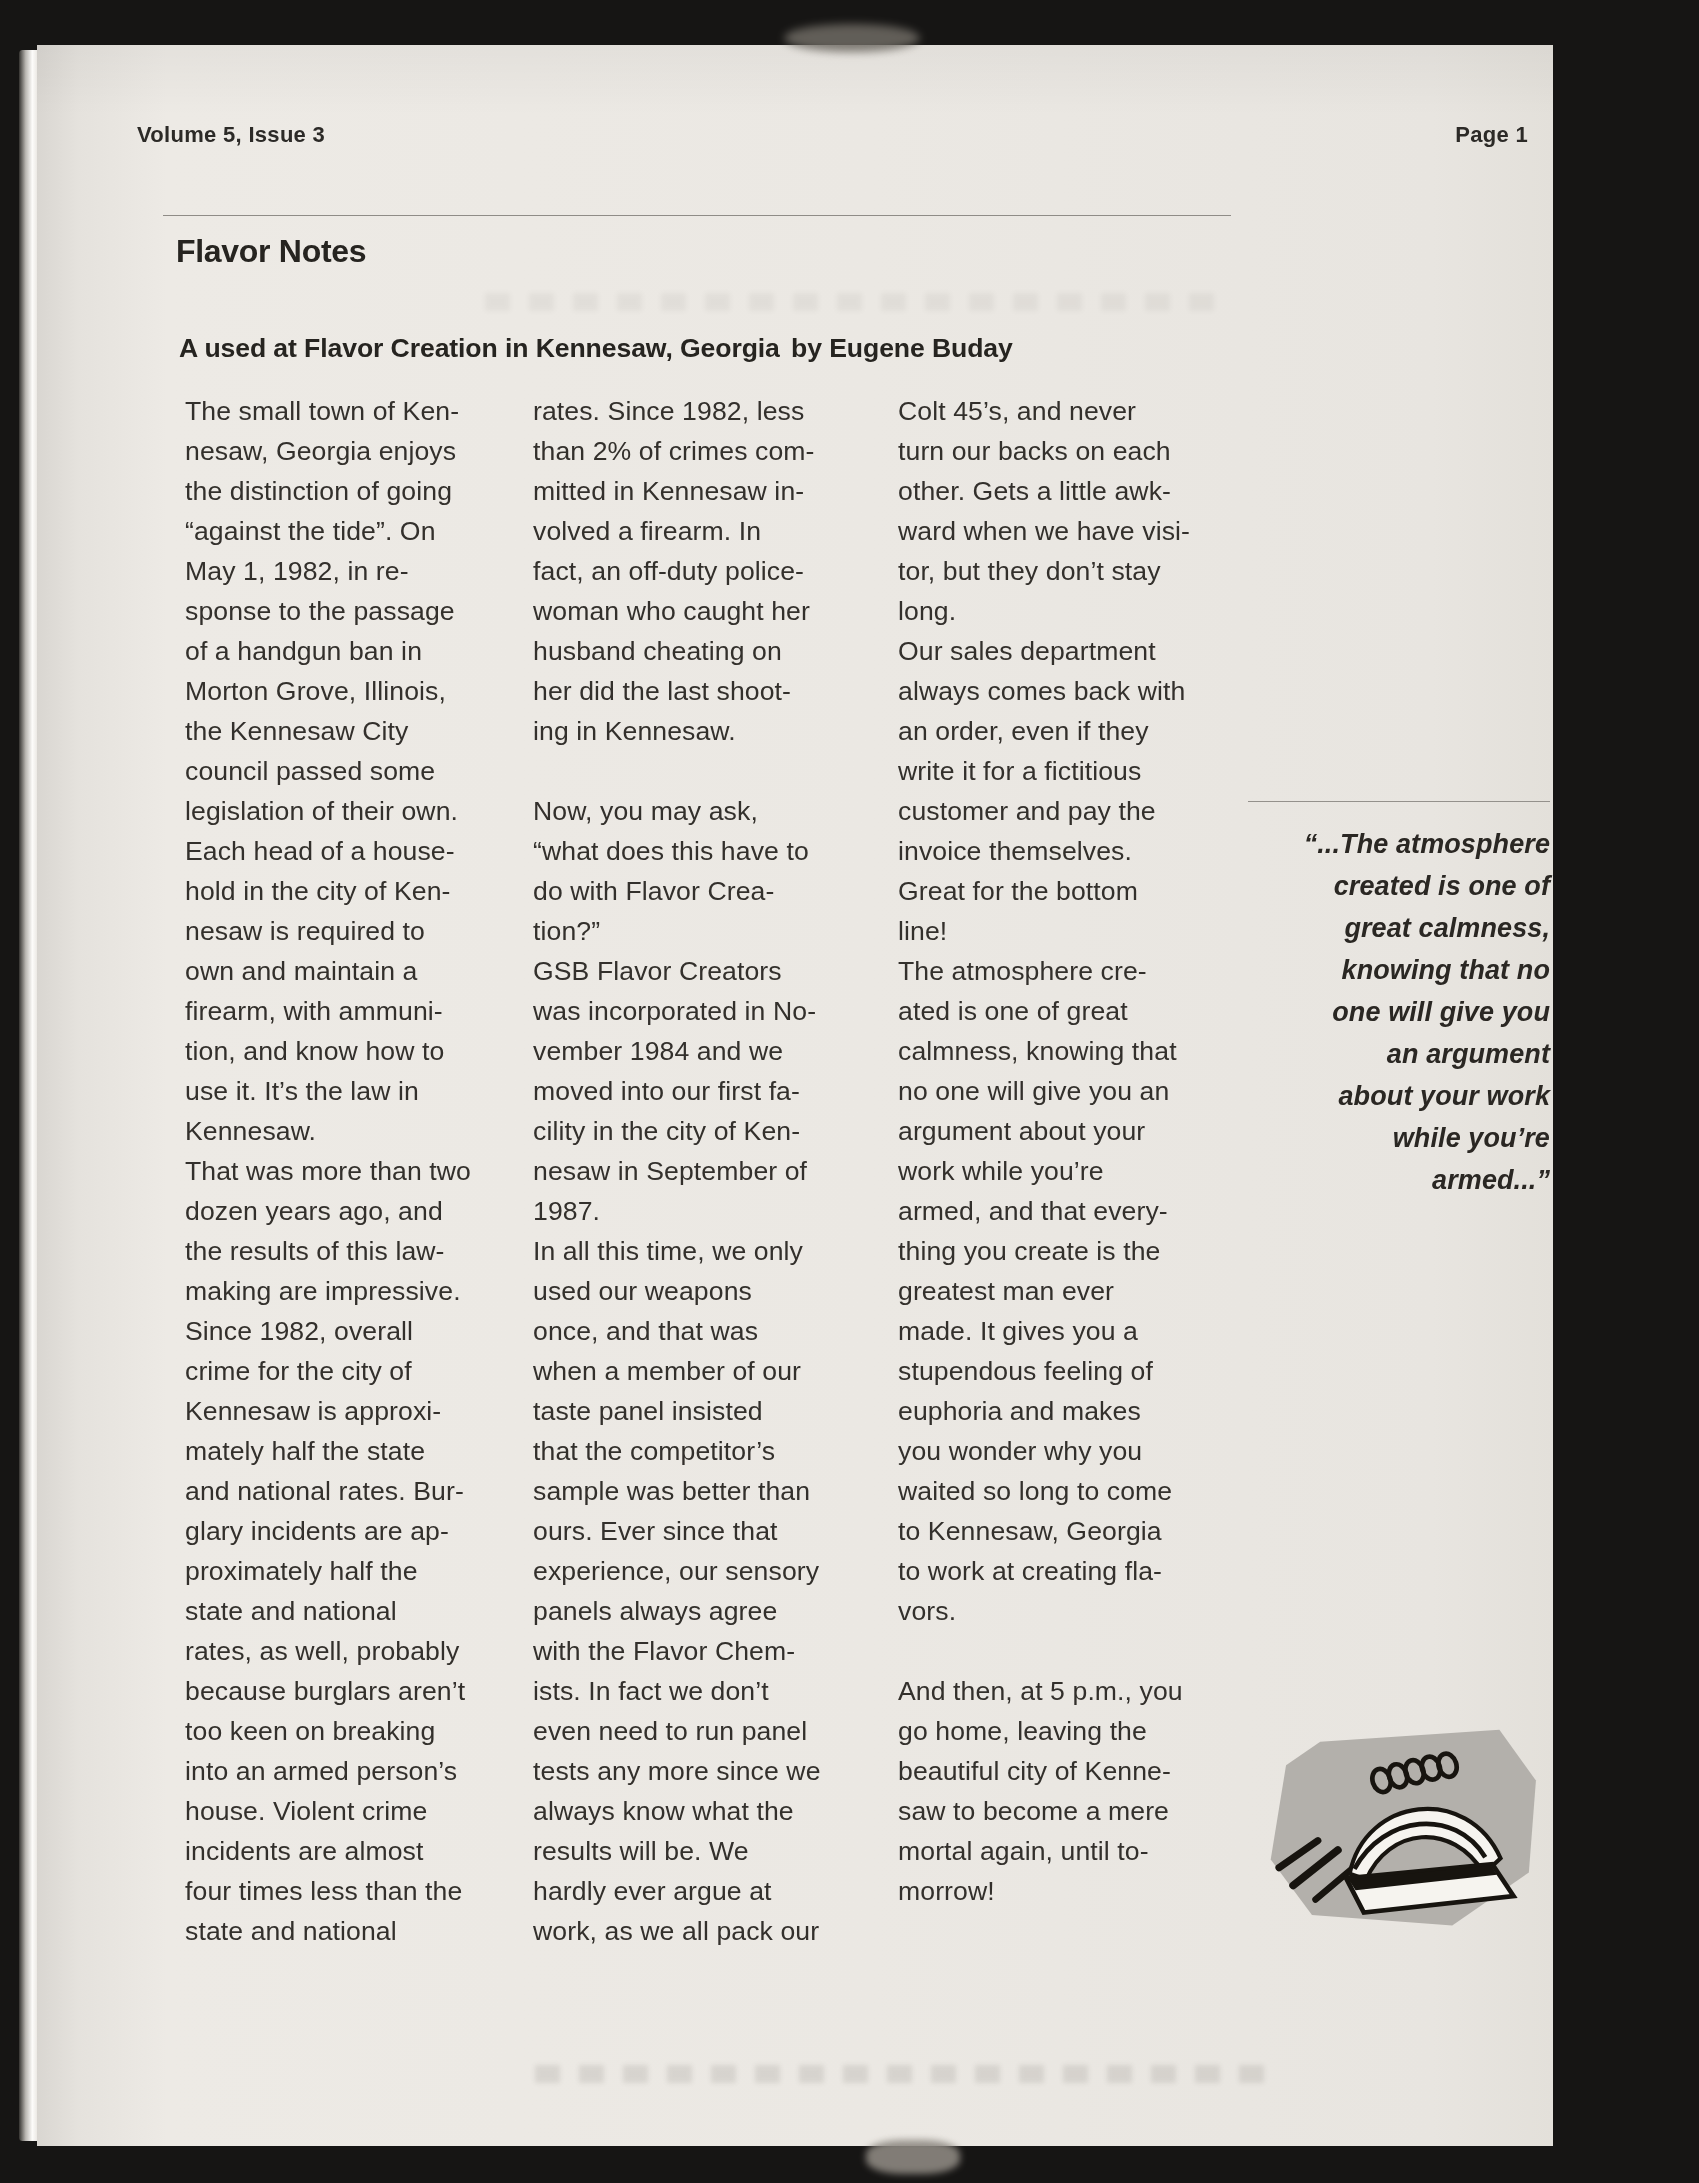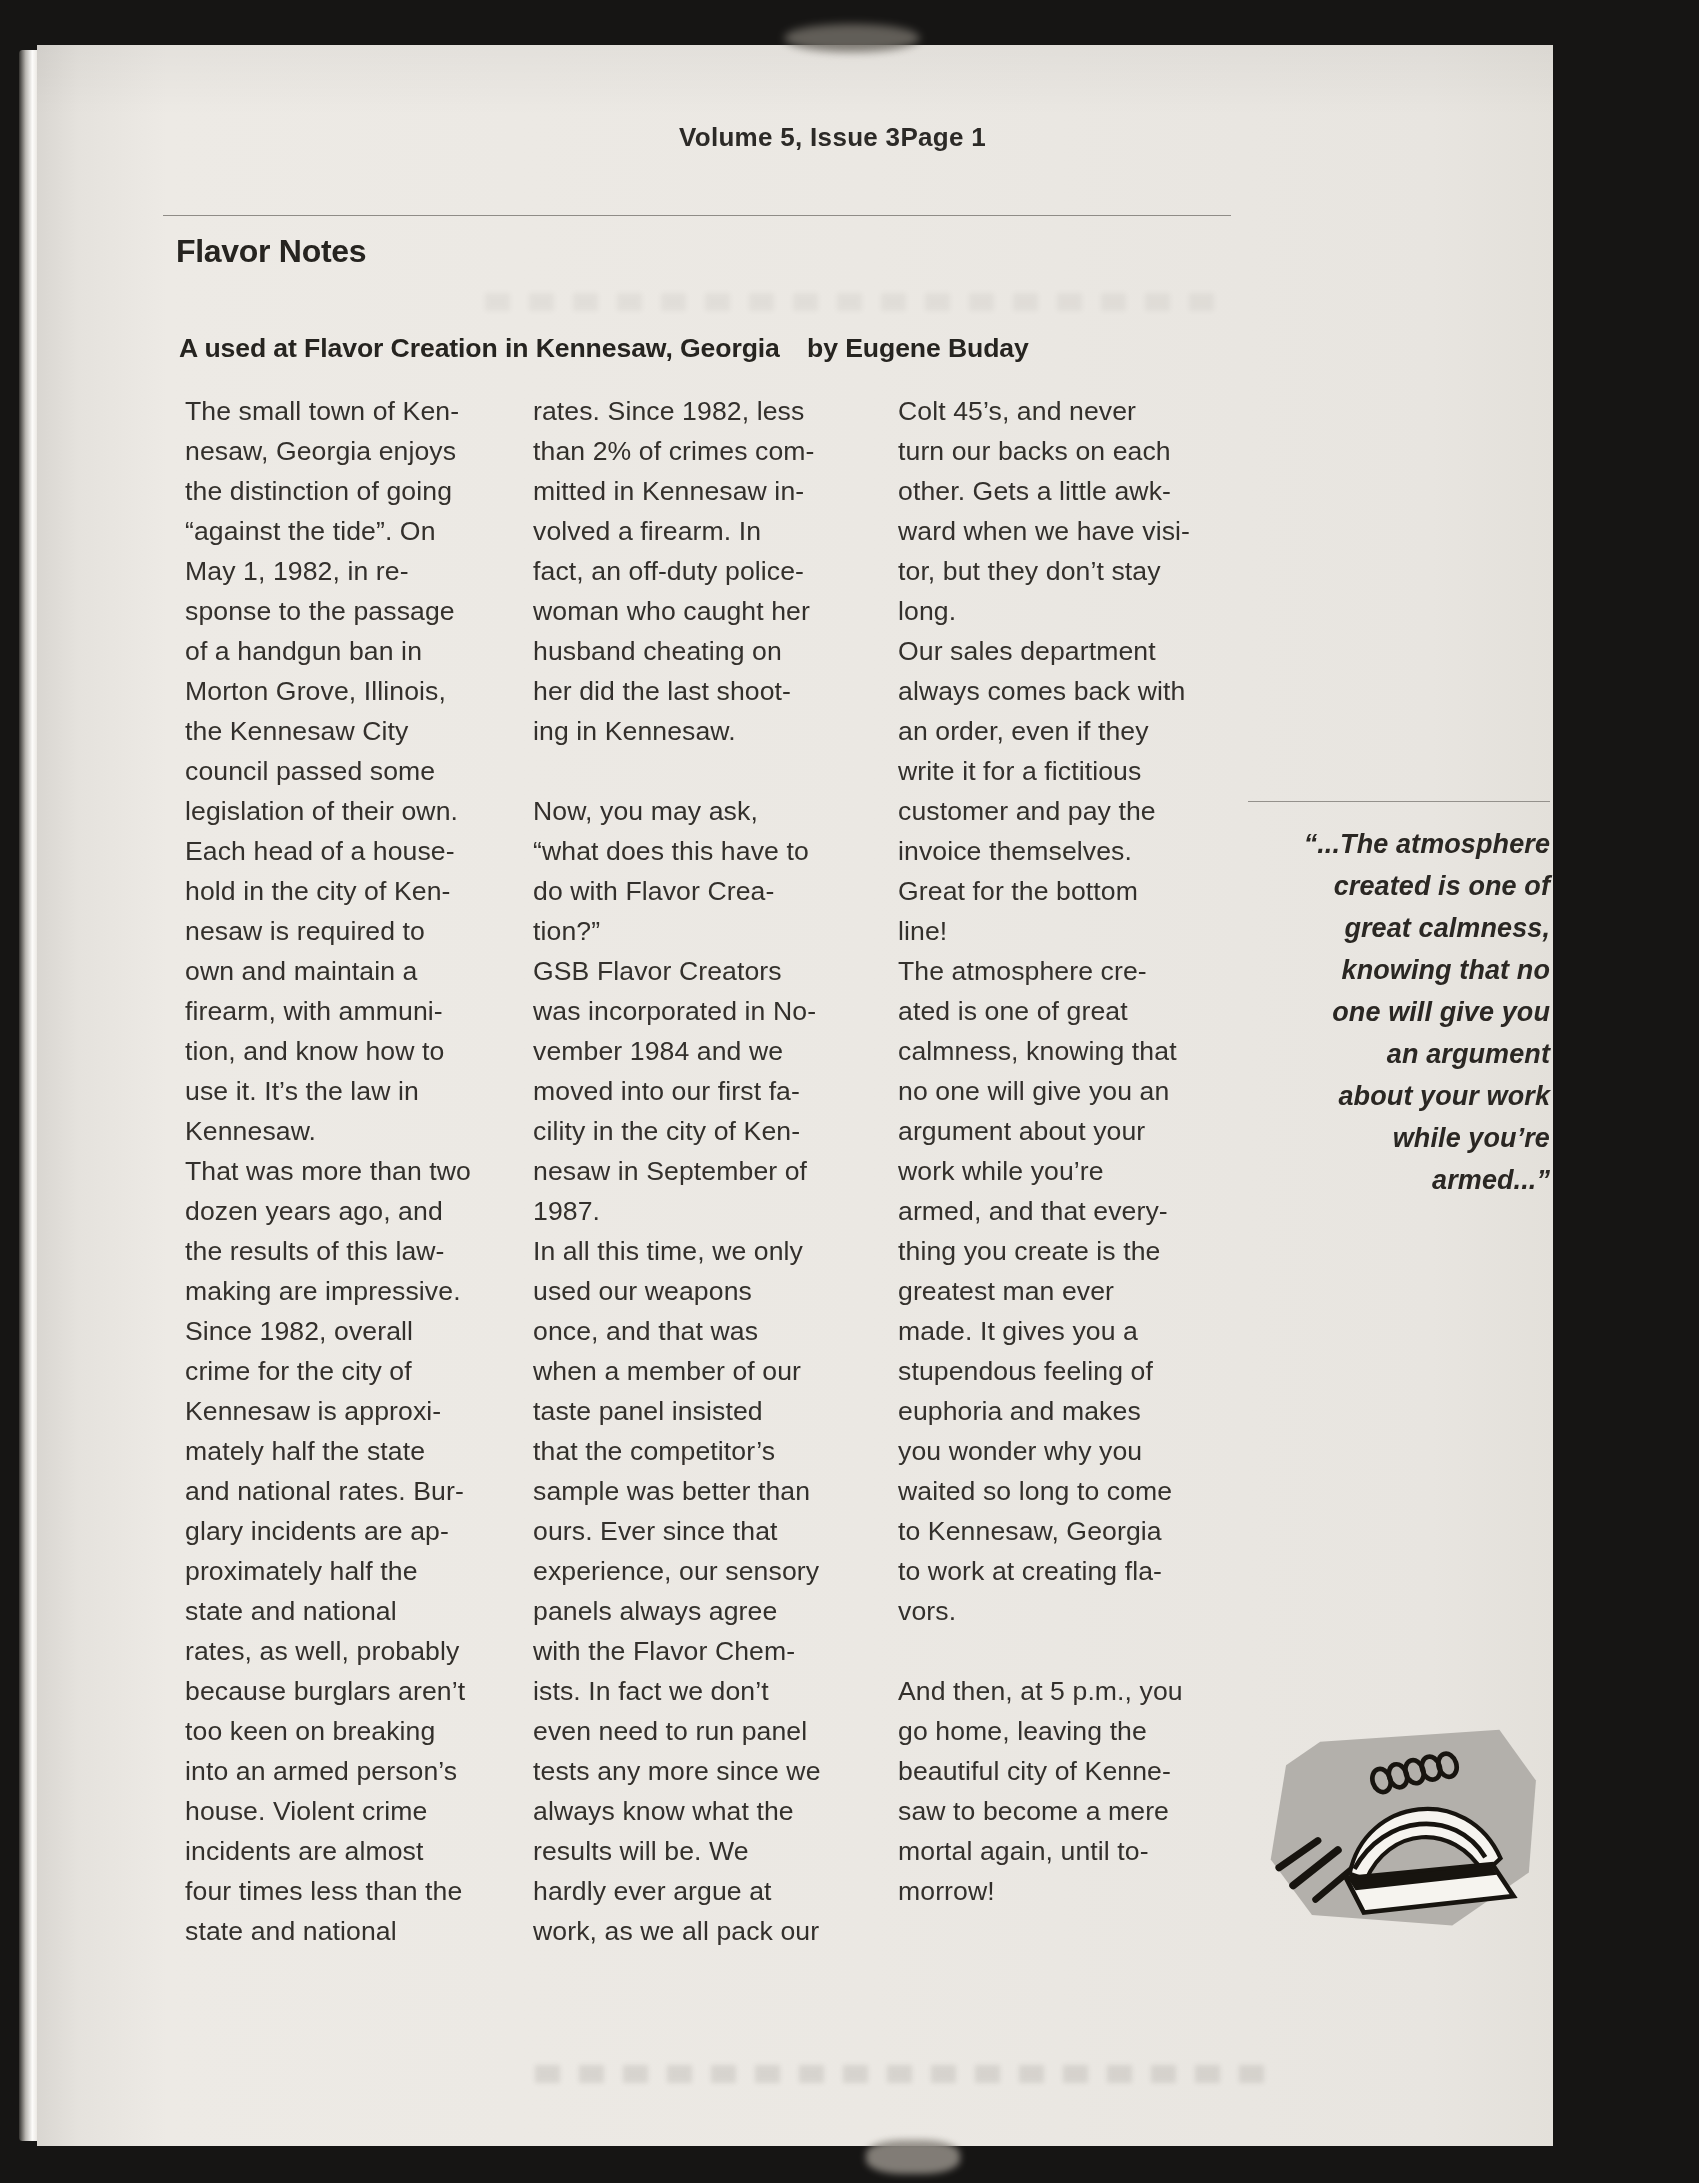--- a/index.html
+++ b/index.html
@@ -18,35 +18,35 @@
   }
   
   .page{
     position:absolute;left:37px;top:45px;width:1516px;height:2101px;
     background:
       linear-gradient(180deg, rgba(0,0,0,0.04) 0, rgba(0,0,0,0) 71px),
       linear-gradient(90deg,#d9d6d1 0,#e5e2dd 41px,#edeae5 130px,#ebe8e3 55%,#e8e5e0 92%,#e3e0da 100%);
   }
   .masthead{
     position:absolute;left:100px;right:25px;top:77px;
-    display:flex;justify-content:center;
-    font-weight:bold;font-size:26px;color:#2c2a27;letter-spacing:0.3px;
+    display:flex;justify-content:space-between;
+    font-weight:bold;font-size:22px;color:#2c2a27;letter-spacing:0.3px;
   }
   .rule{
     position:absolute;left:126px;top:170px;width:1068px;height:1.2px;background:#8f8c87;
   }
   .section-title{
     position:absolute;left:139px;top:188px;margin:0;
     font-size:32px;font-weight:bold;color:#262420;letter-spacing:-0.3px;
   }
   .article-title{
     position:absolute;left:142px;top:288px;margin:0;
     font-size:26.6px;font-weight:bold;color:#262420;letter-spacing:-0.1px;
   }
-  .article-title .byline{margin-left:20px;}
+  .article-title .byline{margin-left:4px;}
   .col{
     position:absolute;top:346px;width:354px;
     font-size:26.6px;line-height:40px;color:#33302c;
     white-space:pre-line;letter-spacing:0.1px;
   }
   .col1{left:148px;}
   .col2{left:496px;}
   .col3{left:861px;}
   .quote-rule{
     position:absolute;left:1211px;top:756px;width:302px;height:1.2px;background:#94918c;

